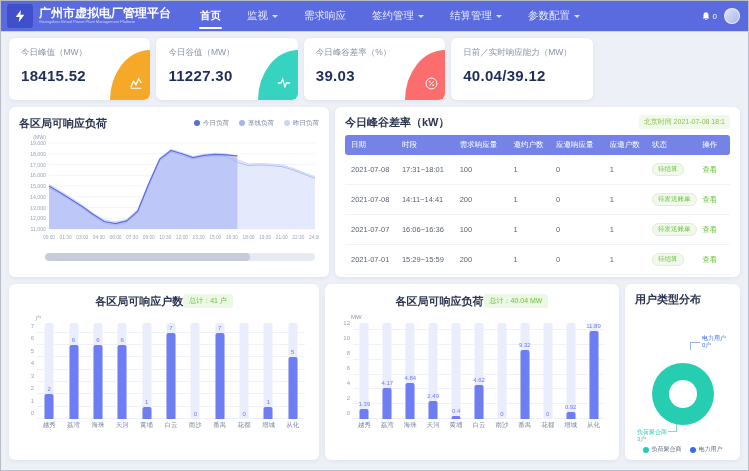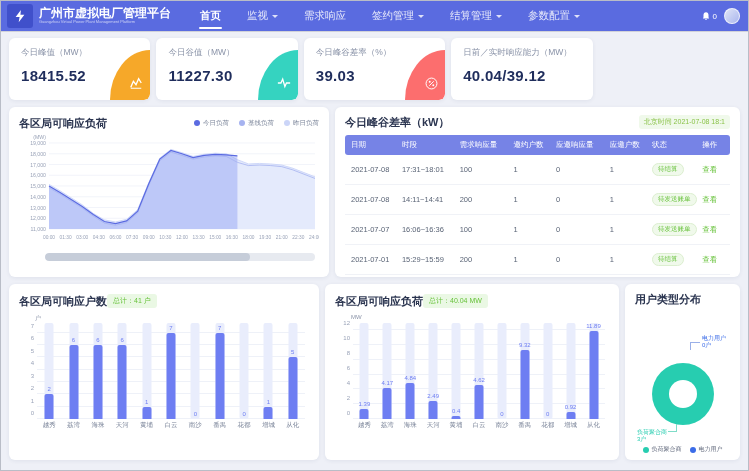--- a/index.html
+++ b/index.html
@@ -55,21 +55,21 @@
   table { width:100%; border-collapse:collapse; table-layout:fixed; }
   thead th { background:#7683e6; color:#fff; font-size:7.5px; font-weight:normal; text-align:left; padding:5px 3px; white-space:nowrap; overflow:hidden; }
   thead th:first-child { padding-left:6px; border-radius:3px 0 0 3px; }
   thead th:last-child { border-radius:0 3px 3px 0; }
   tbody td { font-size:7.5px; color:#5a6476; padding:8px 3px; border-bottom:1px solid #f0f2f7; white-space:nowrap; overflow:hidden; }
   tbody td:first-child { padding-left:6px;margin-left:28px; }
   .badge { display:inline-block; background:#f0f9eb; border:1px solid #dcefd0; color:#67c23a; font-size:6.5px; padding:1px 5px; border-radius:8px; }
   .link { color:#67c23a; cursor:pointer; }
 
   
-  .bar-head { display:flex; align-items:center; justify-content:flex-start; height:18px; }
+  .bar-head { display:flex; align-items:center; justify-content:center; height:18px; }
   .total-badge { background:#eaf8e4; color:#67c23a; font-size:7px; padding:2px 6px; border-radius:3px; white-space:nowrap; }
   .bc { position:relative; margin-top:4px; }
   .bc-unit { font-size:6px; color:#8a93a8; margin-left:16px; height:9px; }
   .bc-plot { position:relative; height:96px; margin-left:18px; margin-right:4px; }
   .bc-gridline { position:absolute; left:0; right:0; height:1px; background:#eef1f8; }
   .bc-ticklabel { position:absolute; right:100%; margin-right:3px; transform:translateY(-50%); font-size:6px; color:#9aa3b8; }
   .bc-cols { position:absolute; inset:0; display:flex; }
   .bc-col { flex:1; position:relative; }
   .bc-track { position:absolute; left:50%; transform:translateX(-50%); bottom:0; top:0; width:9px; background:#e9edfc; border-radius:2px; }
   .bc-bar { position:absolute; left:50%; transform:translateX(-50%); bottom:0; width:9px; border-radius:2px 2px 0 0; }

